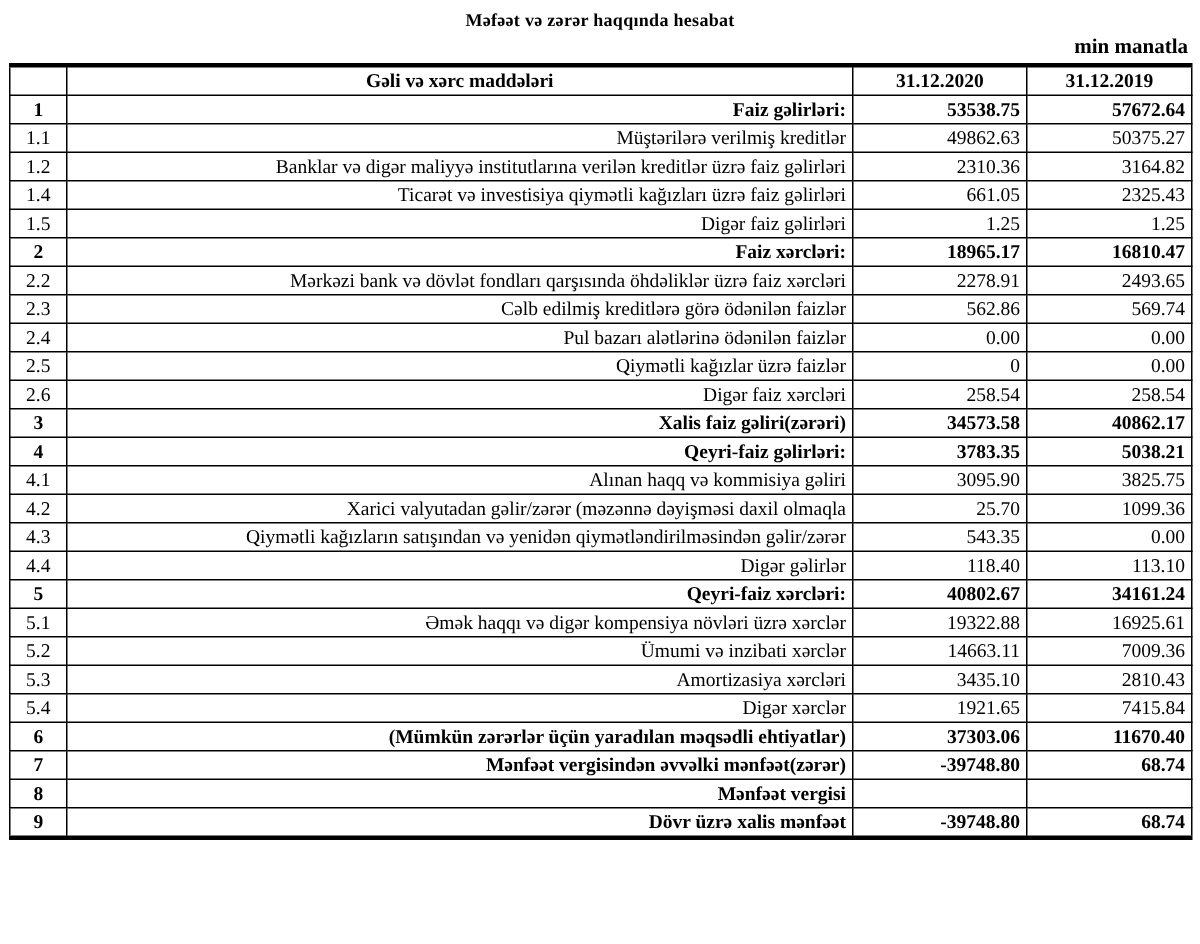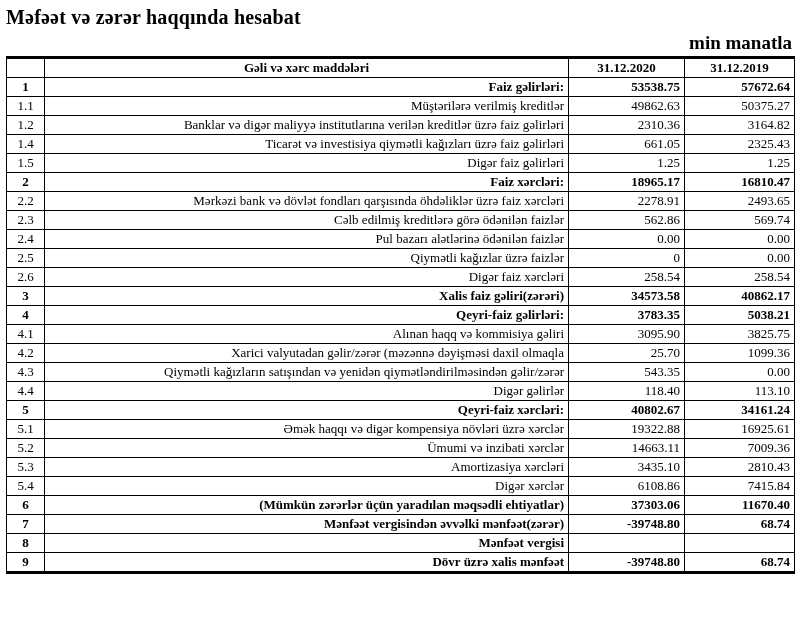--- a/index.html
+++ b/index.html
@@ -6,30 +6,30 @@
   html, body { background: #ffffff; }
   body {
     width: 800px;
     height: 629px;
     font-family: "Liberation Serif", serif;
     color: #000000;
     overflow: hidden;
   }
   .page { padding: 4px 6px 0 6px; }
   .title {
-    text-align: left;
+    text-align: center;
     font-weight: bold;
-    font-size: 20px;
+    font-size: 12px;
     padding-top: 2px;
     letter-spacing: 0.2px;
   }
   .unit-label {
     text-align: right;
     font-weight: bold;
-    font-size: 19px;
+    font-size: 14px;
     padding: 3px 2px 2px 0;
   }
   table {
     width: 788px;
     border-collapse: collapse;
     table-layout: fixed;
     border-top: 3px solid #000;
     border-bottom: 3px solid #000;
   }
   th, td {
@@ -200,21 +200,21 @@
         </tr>
         <tr>
           <td class="col-num">5.3</td>
           <td class="col-desc">Amortizasiya xərcləri</td>
           <td class="col-v2020">3435.10</td>
           <td class="col-v2019">2810.43</td>
         </tr>
         <tr>
           <td class="col-num">5.4</td>
           <td class="col-desc">Digər xərclər</td>
-          <td class="col-v2020">6108.86</td>
+          <td class="col-v2020">1921.65</td>
           <td class="col-v2019">7415.84</td>
         </tr>
         <tr class="bold">
           <td class="col-num">6</td>
           <td class="col-desc">(Mümkün zərərlər üçün yaradılan məqsədli ehtiyatlar)</td>
           <td class="col-v2020">37303.06</td>
           <td class="col-v2019">11670.40</td>
         </tr>
         <tr class="bold">
           <td class="col-num">7</td>

